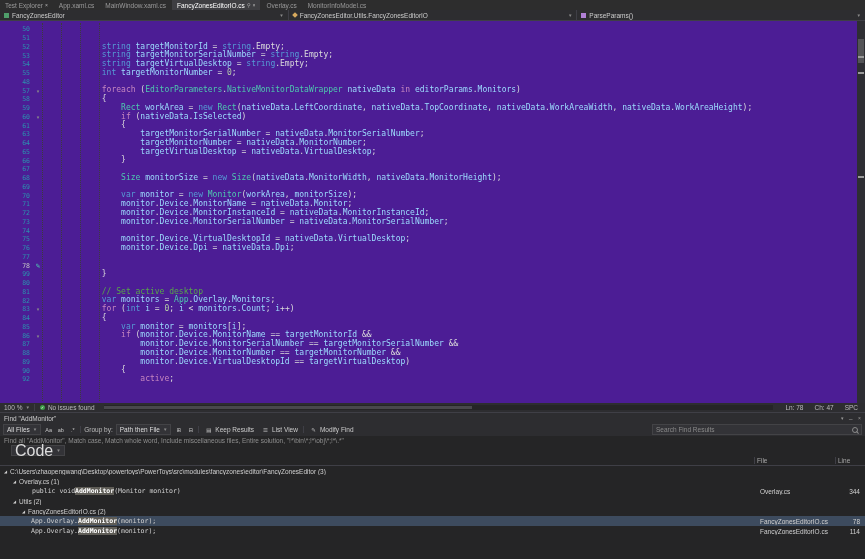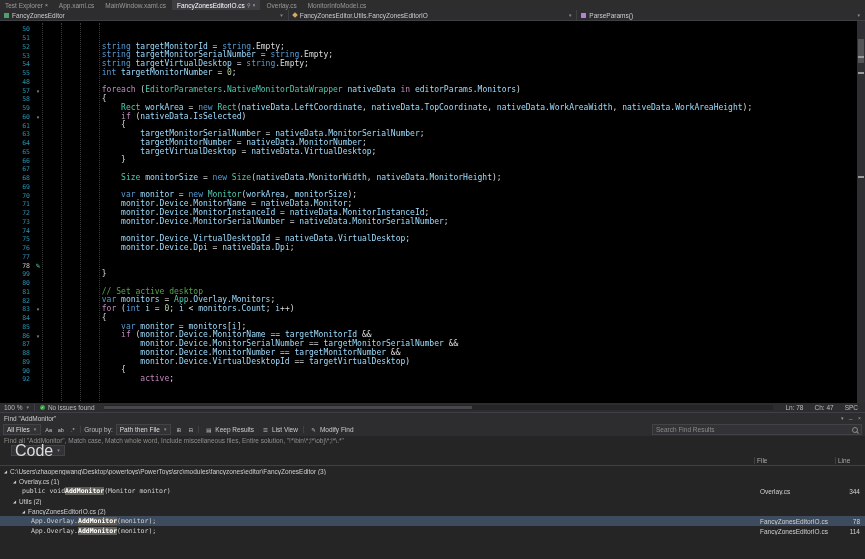--- a/index.html
+++ b/index.html
@@ -22,21 +22,21 @@
            overflow:hidden;white-space:nowrap}
   .navcell:last-child{border-right:none}
   .chev{color:#8a8a8a;font-size:4.5px}
   .navcell .chev{margin-left:auto}
   .nav-icon{width:5px;height:5px;flex:none}
   .nav-icon.proj{background:#4f9e6b}
   .nav-icon.cls{background:#d7a95e;transform:rotate(45deg);width:4px;height:4px}
   .nav-icon.meth{background:#b180d7}
 
   
-  .editor{position:relative;background:#000000;height:382px;flex:none;overflow:hidden}
+  .editor{position:relative;background:#4c1d95;height:382px;flex:none;overflow:hidden}
   .guide{position:absolute;top:2px;bottom:2px;width:0;border-left:1px dotted #3c3c3c}
   .code-lines{position:absolute;top:4px;left:0;right:8px}
   .code-line{display:flex;height:8.75px;align-items:center}
   .ln{width:30px;text-align:right;padding-right:2px;color:#2b91af;
       font:6.5px "DejaVu Sans Mono",monospace;flex:none}
   .ln.cur{color:#c6c6c6}
   .fold{width:12px;text-align:center;color:#8a8a8a;font-size:5px;flex:none}
   .fold.gicon{color:#4ec9b0;font-size:6px}
   .ct{font:8px/8.75px "DejaVu Sans Mono",monospace;white-space:pre}
   .tk-k{color:#569cd6}.tk-c{color:#c586c0}.tk-t{color:#4ec9b0}.tk-v{color:#9cdcfe}
@@ -450,21 +450,21 @@
         </div>
         <div class="result-row">
           <span class="r-text" style="padding-left: 13px;">
             <span class="expander">◢</span>
             <span>Overlay.cs (1)</span>
           </span>
           <span class="r-file"></span>
           <span class="r-line"></span>
         </div>
         <div class="result-row">
-          <span class="r-text mono" style="padding-left: 22px;">
+          <span class="r-text mono" style="padding-left: 32px;">
             <span>public void </span>
             <span class="match-hl">AddMonitor</span>
             <span>(Monitor monitor)</span>
           </span>
           <span class="r-file">Overlay.cs</span>
           <span class="r-line">344</span>
         </div>
         <div class="result-row">
           <span class="r-text" style="padding-left: 13px;">
             <span class="expander">◢</span>

